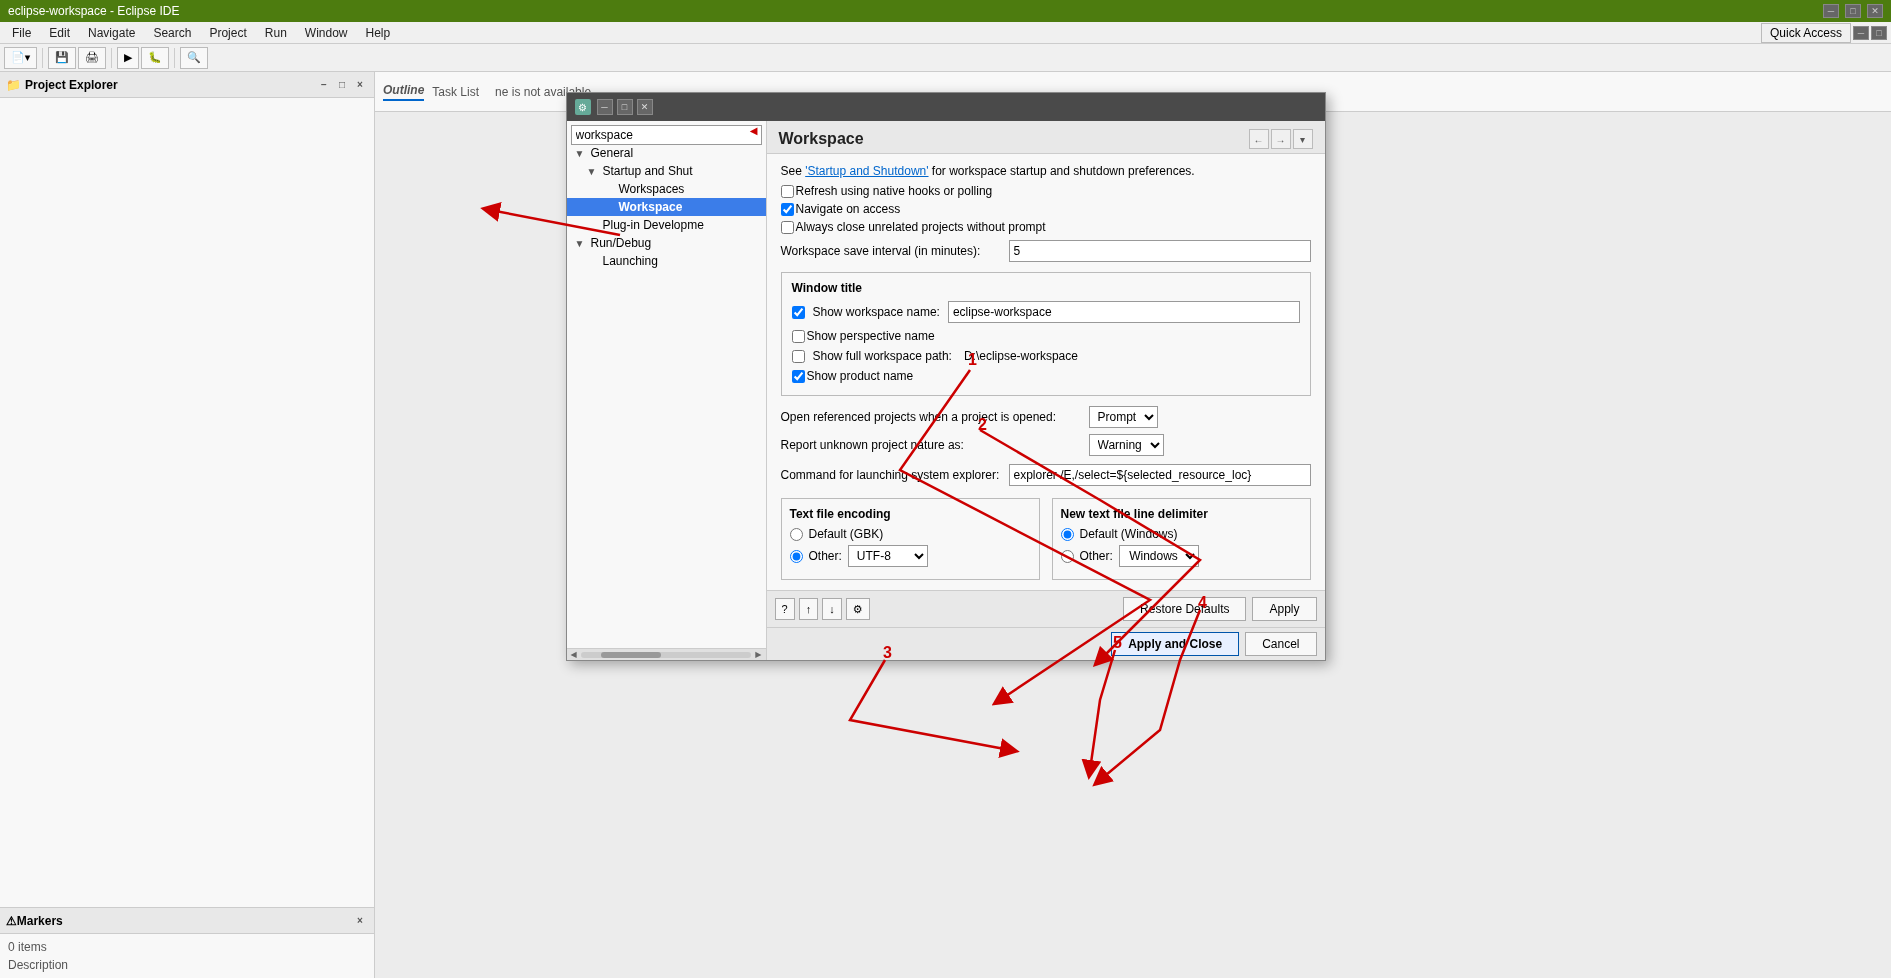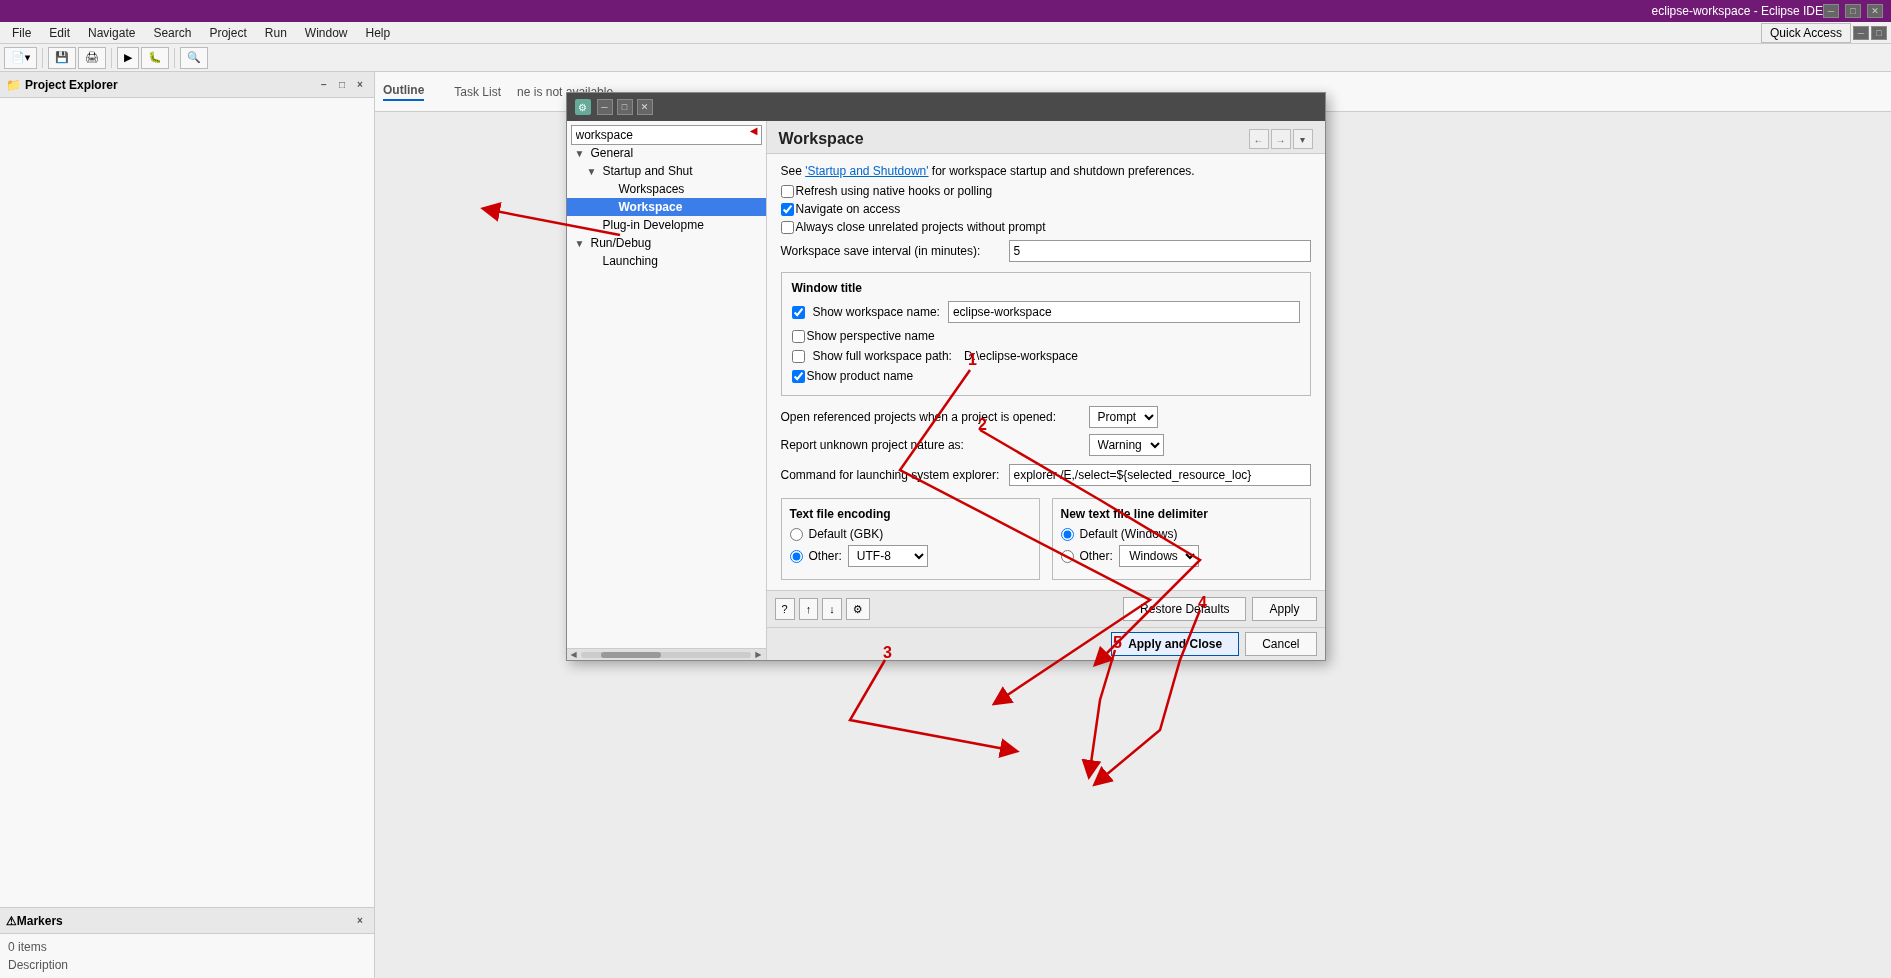--- a/index.html
+++ b/index.html
@@ -1,19 +1,19 @@
 <!DOCTYPE html>
 <html><head>
   <meta charset="utf-8">
   <style>
     * { box-sizing: border-box; margin: 0; padding: 0; }
     body { font-family: 'Segoe UI', Arial, sans-serif; font-size: 12px; background: #ececec; overflow: hidden; width: 1891px; height: 978px; position: relative; }
 
     
-    .title-bar { background: #701a75; color: #fff; height: 22px; display: flex; align-items: center; padding: 0 8px; font-size: 12px; justify-content: flex-end; }
+    .title-bar { background: #4d7c0f; color: #fff; height: 22px; display: flex; align-items: center; padding: 0 8px; font-size: 12px; justify-content: space-between; }
     .title-bar-controls { display: flex; gap: 6px; }
     .title-bar-btn { width: 16px; height: 14px; background: #666; border: 1px solid #888; display: flex; align-items: center; justify-content: center; font-size: 9px; color: #ccc; cursor: pointer; }
 
     
     .menu-bar { background: #f0f0f0; height: 22px; display: flex; align-items: center; padding: 0 4px; border-bottom: 1px solid #ccc; gap: 2px; }
     .menu-item { padding: 2px 8px; font-size: 12px; cursor: pointer; color: #222; }
 
     
     .toolbar { background: #f0f0f0; height: 28px; display: flex; align-items: center; padding: 0 4px; border-bottom: 1px solid #ccc; gap: 2px; }
     .toolbar-btn { padding: 2px 6px; font-size: 11px; border: 1px solid #bbb; background: #f8f8f8; cursor: pointer; height: 22px; display: flex; align-items: center; }
@@ -26,22 +26,22 @@
     
     .left-panel { width: 375px; background: #f8f8f8; border-right: 1px solid #ccc; display: flex; flex-direction: column; }
     .panel-header { background: #e8e8e8; border-bottom: 1px solid #ccc; height: 26px; display: flex; align-items: center; padding: 0 6px; font-size: 12px; font-weight: bold; gap: 4px; }
     .panel-header-title { flex: 1; font-size: 12px; }
     .panel-controls { display: flex; gap: 2px; }
     .panel-ctrl-btn { width: 16px; height: 16px; display: flex; align-items: center; justify-content: center; font-size: 10px; cursor: pointer; color: #555; }
 
     
     .right-panels { flex: 1; display: flex; flex-direction: column; }
     .outline-panel { background: #f8f8f8; border-bottom: 1px solid #ccc; padding: 4px 8px; font-size: 12px; color: #555; height: 40px; display: flex; align-items: center; gap: 8px; }
-    .outline-tab { font-size: 12px; font-weight: bold; border-bottom: 2px solid #0066cc; padding-bottom: 2px; }
-    .task-list-tab { font-size: 12px; color: #555; cursor: pointer; margin-left: 22px; }
+    .outline-tab { font-size: 12px; font-weight: bold; border-bottom: 2px solid #0066cc; padding-bottom: 2px; font-style: italic; }
+    .task-list-tab { font-size: 12px; color: #555; cursor: pointer; }
     .bottom-panel-header { background: #e8e8e8; height: 26px; display: flex; align-items: center; padding: 0 6px; font-size: 12px; font-weight: bold; border-bottom: 1px solid #ccc; }
     .markers-content { padding: 4px 8px; }
     .markers-row { padding: 2px 0; font-size: 12px; color: #555; }
 
     
     .dialog-overlay { position: absolute; top: 72px; left: 0; right: 0; bottom: 0; display: flex; align-items: flex-start; justify-content: center; padding-top: 20px; z-index: 100; }
 
     
     .preferences-dialog { background: #f0f0f0; border: 1px solid #888; box-shadow: 4px 4px 12px rgba(0,0,0,0.3); width: 760px; display: flex; flex-direction: column; }
     .dialog-titlebar { background: #4a4a4a; color: #fff; height: 28px; display: flex; align-items: center; padding: 0 8px; font-size: 13px; gap: 6px; }

